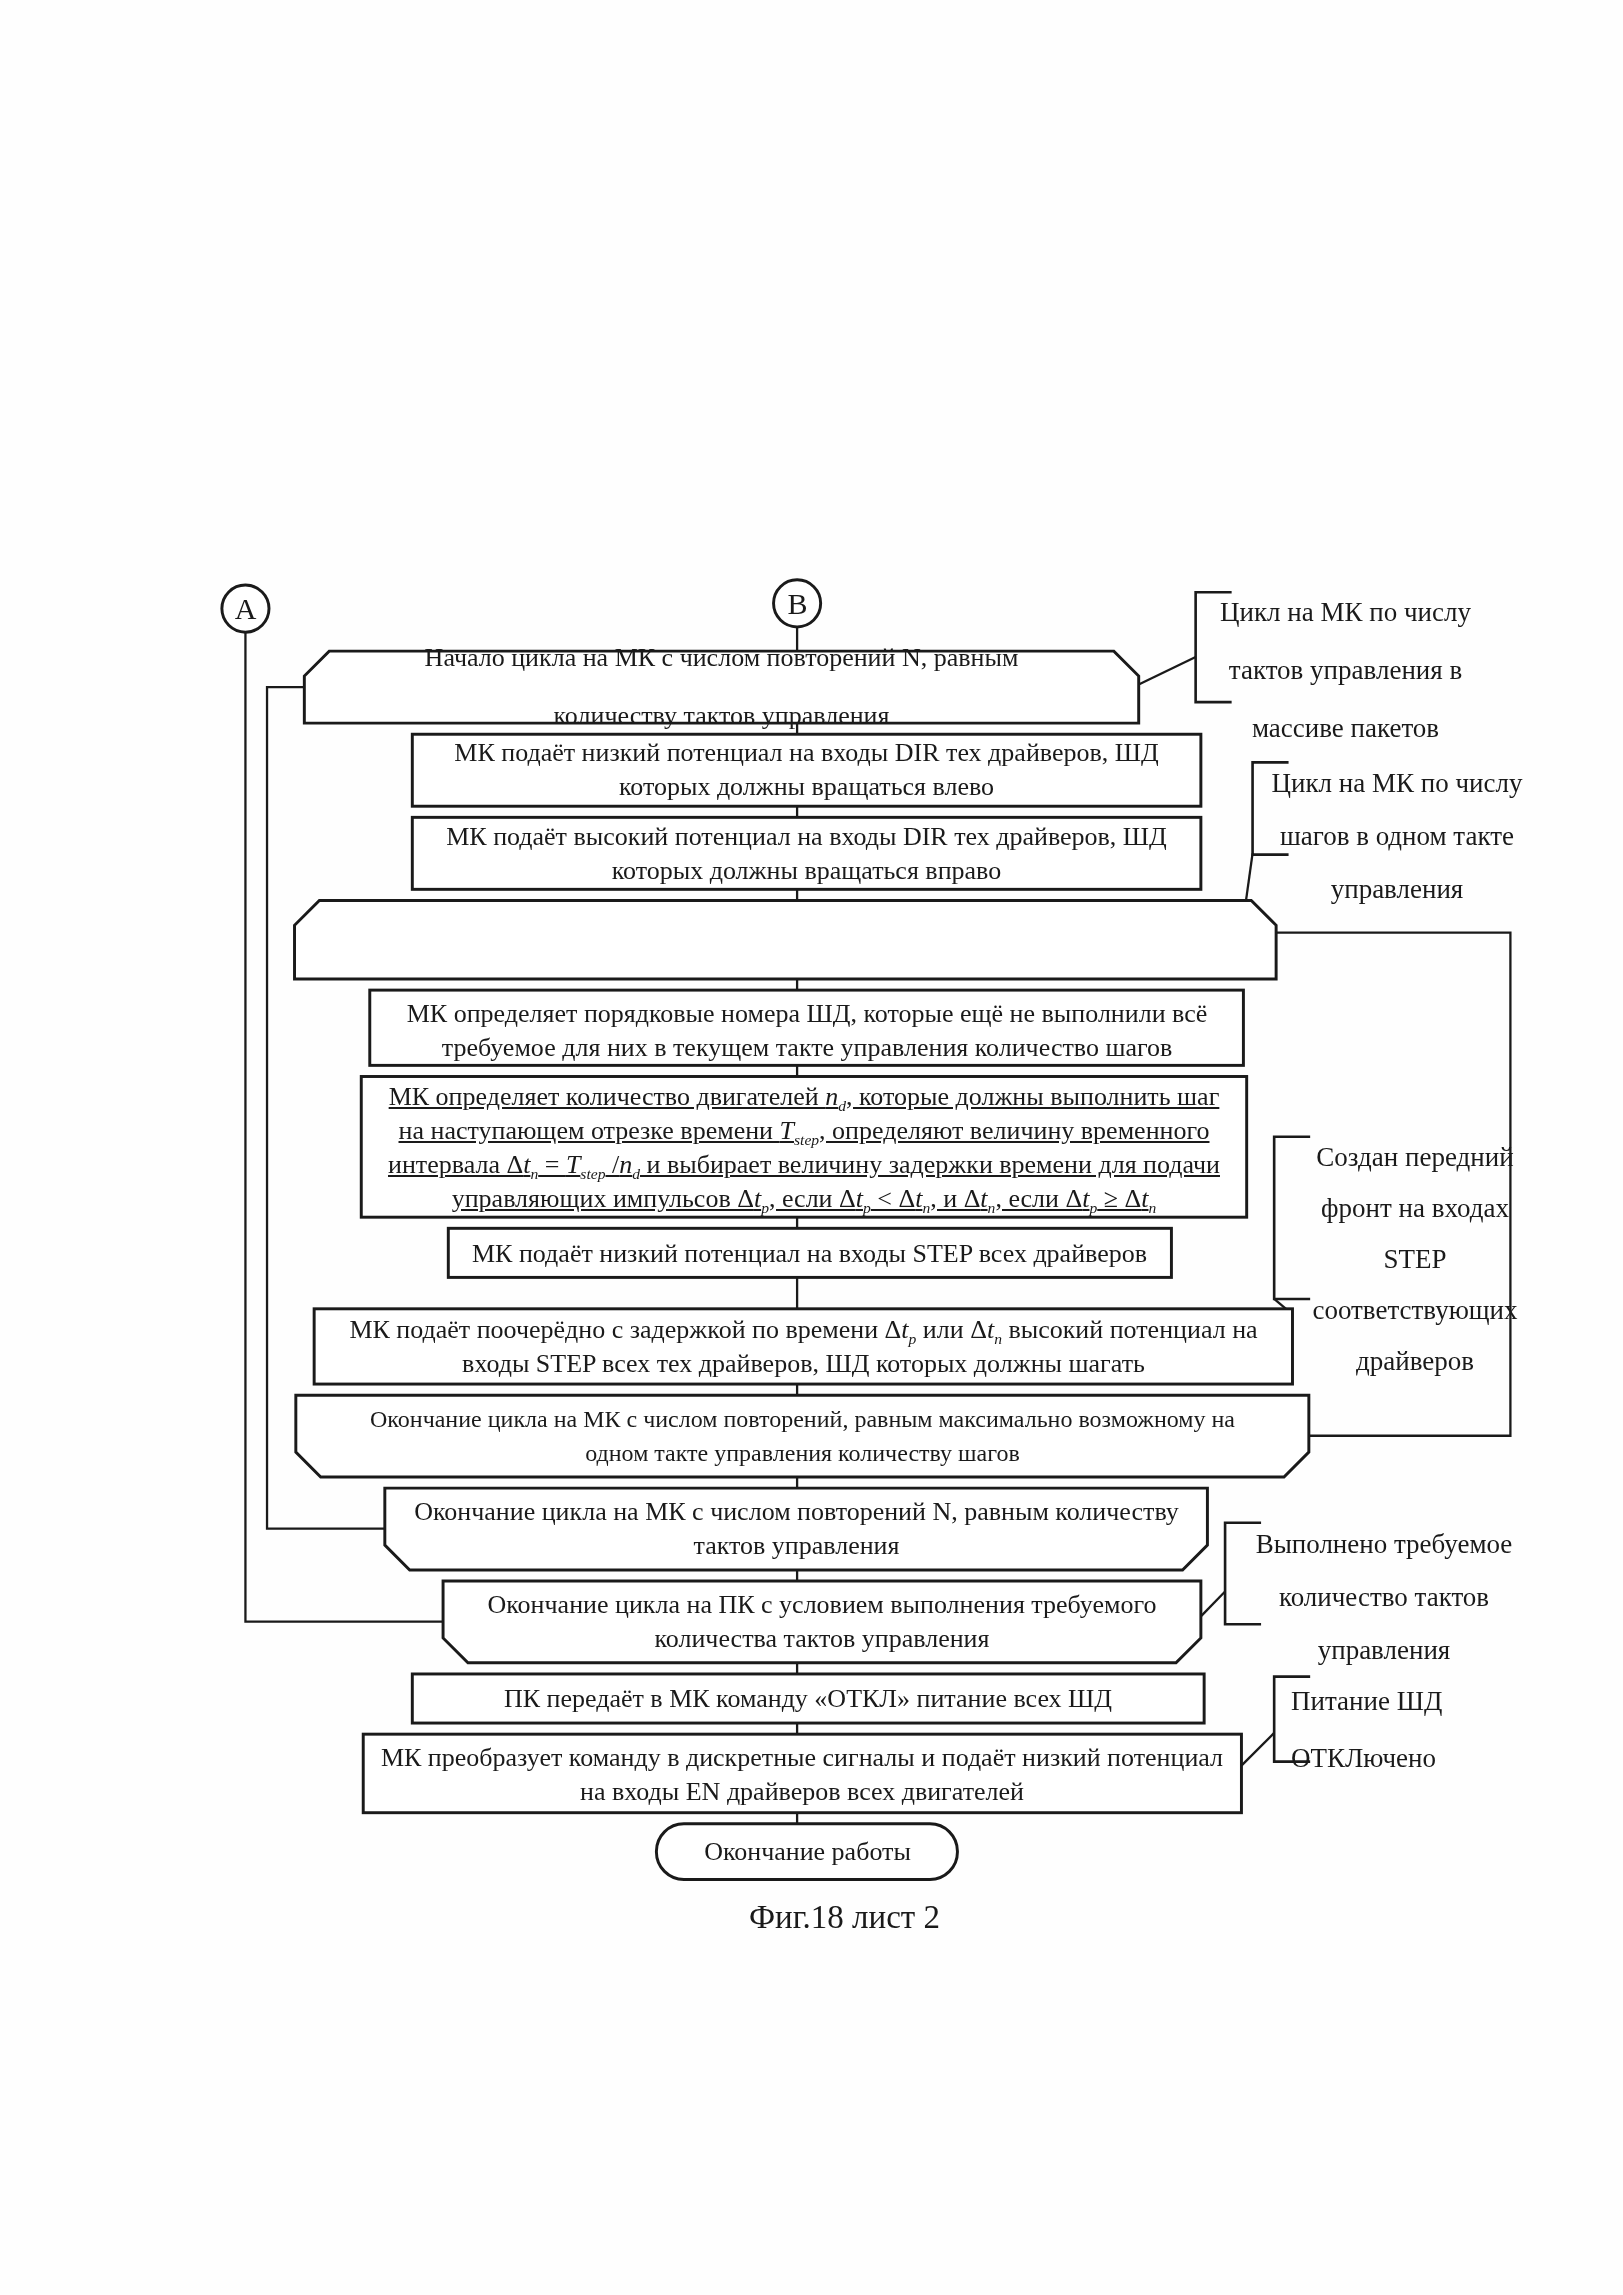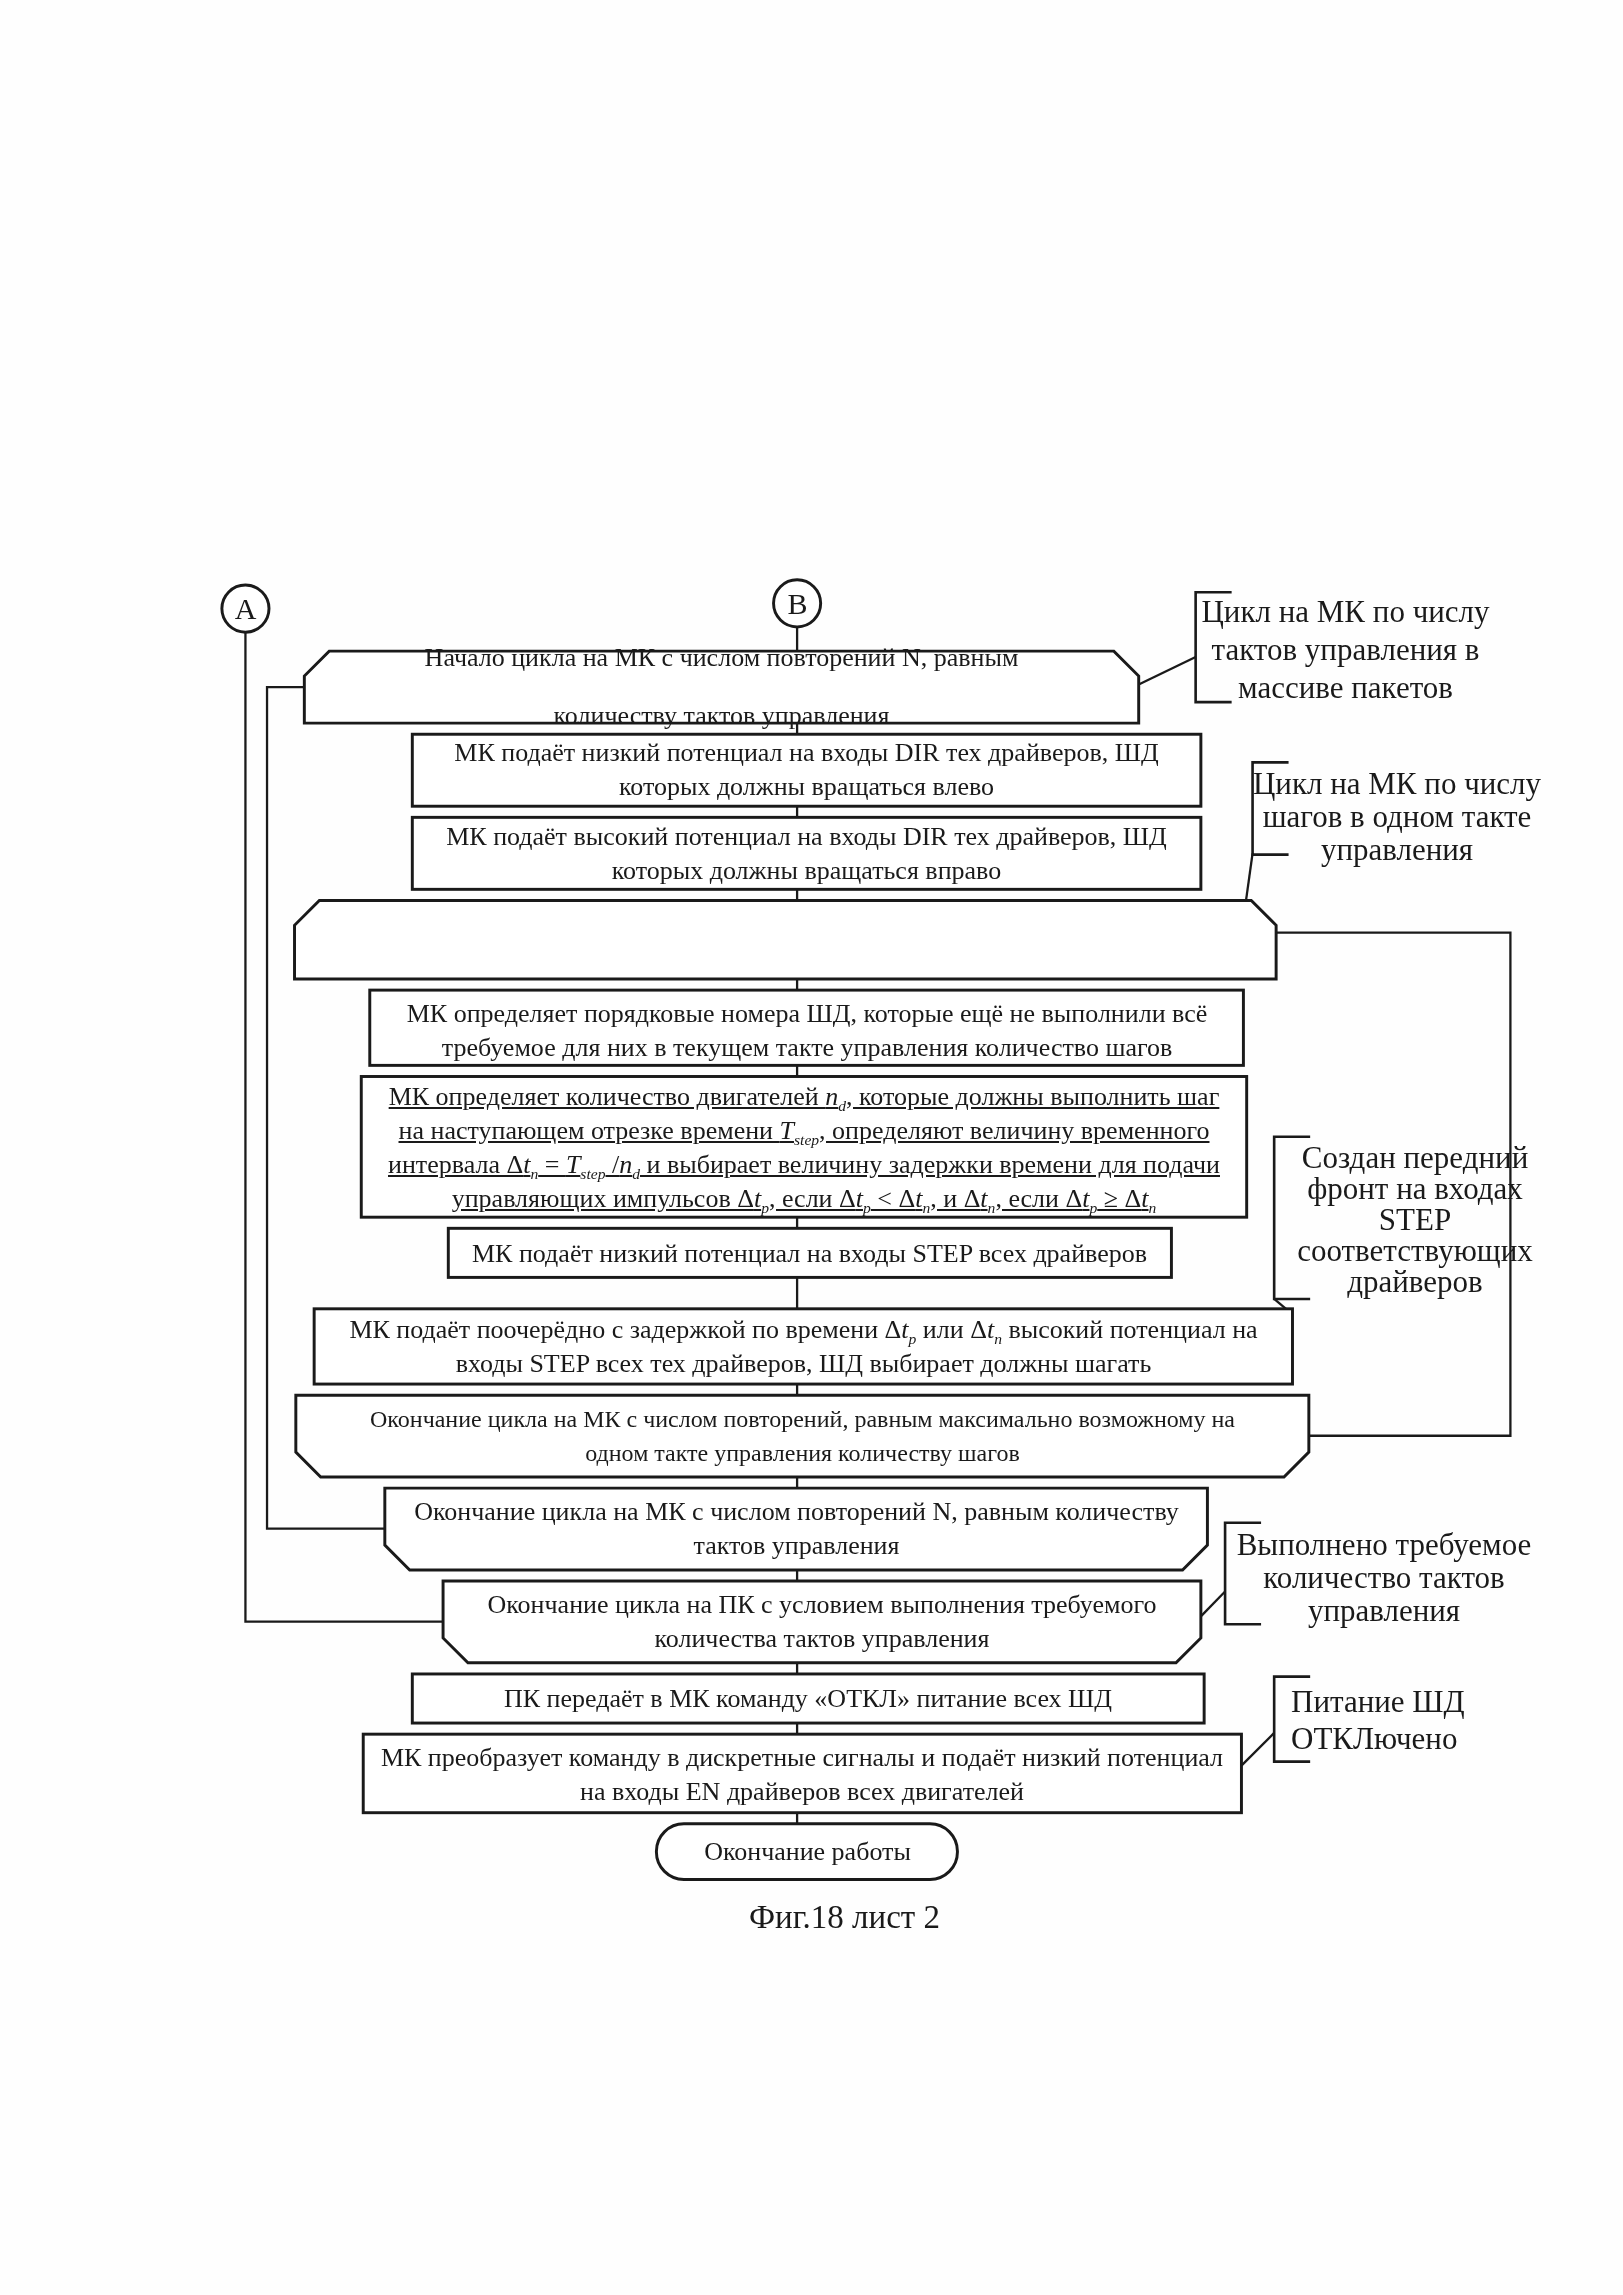--- a/index.html
+++ b/index.html
@@ -16,21 +16,22 @@
   .node {
     position:absolute; display:flex; flex-direction:column;
     justify-content:center; align-items:center; text-align:center;
     font-size:26px; line-height:34px;
   }
   .ln { white-space:nowrap; }
   .small .ln { font-size:24px; }
   .ann {
     position:absolute; display:flex; flex-direction:column;
     justify-content:flex-start; align-items:center; text-align:center;
-    font-size:31px;
+    font-size:27px;
+    gap:20px;
   }
   .ann.left-align { align-items:flex-start; text-align:left; }
   .circle-label {
     position:absolute; display:flex; align-items:center; justify-content:center;
     font-size:30px;
   }
   sub { font-size:0.6em; line-height:0; }
   .it { font-style:italic; }
   #caption {
     position:absolute; left:648px; top:1899px; width:393px;
@@ -110,21 +111,21 @@
     <div class="ln"><span>интервала Δ</span><span class="it">t</span><sub class="it">n</sub><span> = </span><span class="it">T</span><sub class="it">step</sub><span> /</span><span class="it">n</span><sub class="it">d</sub><span> и выбирает величину задержки времени для подачи</span></div>
     <div class="ln"><span>управляющих импульсов Δ</span><span class="it">t</span><sub class="it">p</sub><span>, если Δ</span><span class="it">t</span><sub class="it">p</sub><span> &lt; Δ</span><span class="it">t</span><sub class="it">n</sub><span>, и Δ</span><span class="it">t</span><sub class="it">n</sub><span>, если Δ</span><span class="it">t</span><sub class="it">p</sub><span> ≥ Δ</span><span class="it">t</span><sub class="it">n</sub></div>
   </div>
 
   <div class="node" style="left:448px;top:1229px;width:723px;height:49px;">
     <div class="ln">МК подаёт низкий потенциал на входы STEP всех драйверов</div>
   </div>
 
   <div class="node" style="left:314px;top:1309px;width:979px;height:75px;">
     <div class="ln"><span>МК подаёт поочерёдно с задержкой по времени Δ</span><span class="it">t</span><sub class="it">p</sub><span> или Δ</span><span class="it">t</span><sub class="it">n</sub><span> высокий потенциал на</span></div>
-    <div class="ln"><span>входы STEP всех тех драйверов, ШД выбирает должны шагать</span></div>
+    <div class="ln"><span>входы STEP всех тех драйверов, ШД которых должны шагать</span></div>
   </div>
 
   <div class="node small" style="left:296px;top:1395px;width:1013px;height:82px;">
     <div class="ln">Окончание цикла на МК с числом повторений, равным максимально возможному на</div>
     <div class="ln">одном такте управления количеству шагов</div>
   </div>
 
   <div class="node" style="left:385px;top:1488px;width:823px;height:82px;">
     <div class="ln">Окончание цикла на МК с числом повторений N, равным количеству</div>
     <div class="ln">тактов управления</div>

